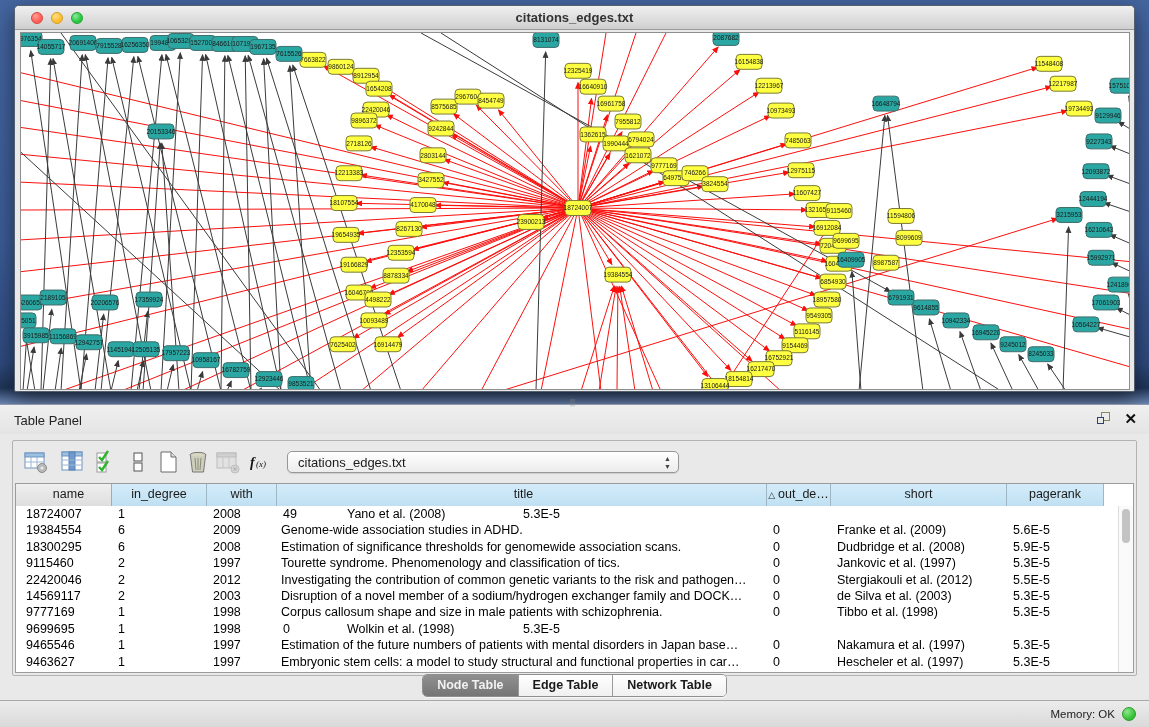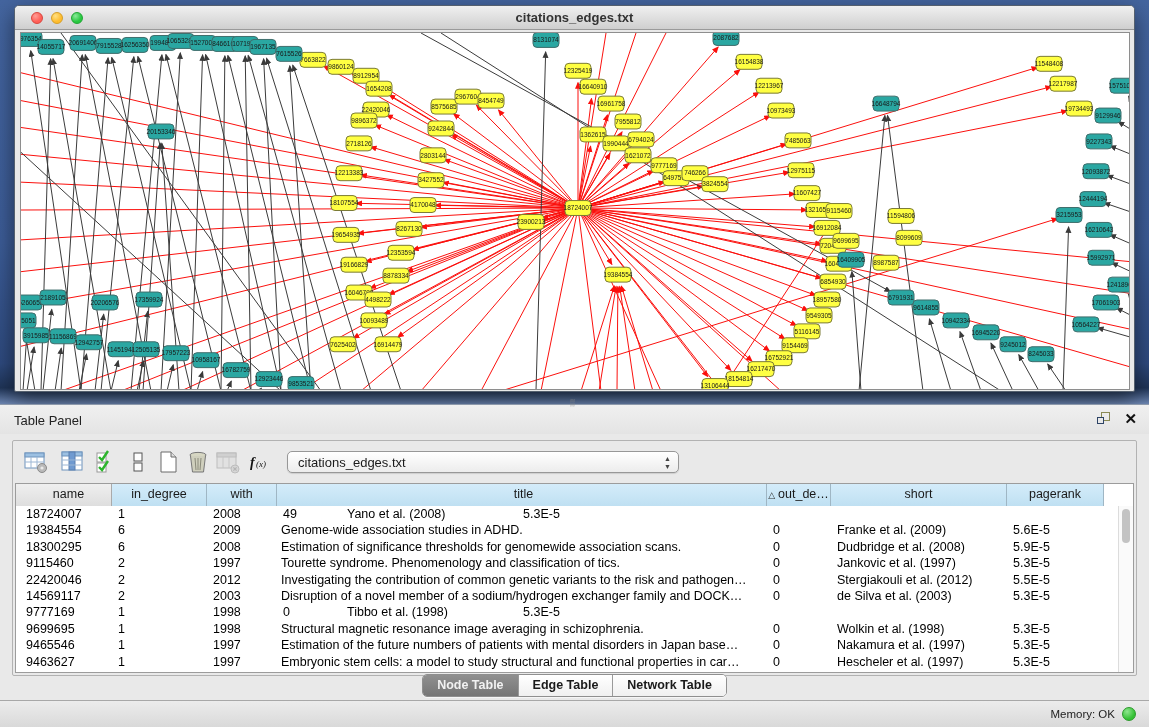--- a/index.html
+++ b/index.html
@@ -879,29 +879,29 @@
             <div class="td c2">2003</div>
             <div class="td c3">Disruption of a novel member of a sodium/hydrogen exchanger family and DOCK…</div>
             <div class="td c4">0</div>
             <div class="td c5">de Silva et al. (2003)</div>
             <div class="td c6">5.3E-5</div>
           </div>
           <div class="trow">
             <div class="td c0">9777169</div>
             <div class="td c1">1</div>
             <div class="td c2">1998</div>
+            <div class="td c3">Corpus callosum shape and size in male patients with schizophrenia.</div>
             <div class="td c4">0</div>
             <div class="td c5">Tibbo et al. (1998)</div>
             <div class="td c6">5.3E-5</div>
           </div>
           <div class="trow">
             <div class="td c0">9699695</div>
             <div class="td c1">1</div>
             <div class="td c2">1998</div>
-            <div class="td c3">Structural magnetic resonance image averaging in schizophrenia.</div>
             <div class="td c4">0</div>
             <div class="td c5">Wolkin et al. (1998)</div>
             <div class="td c6">5.3E-5</div>
           </div>
           <div class="trow">
             <div class="td c0">9465546</div>
             <div class="td c1">1</div>
             <div class="td c2">1997</div>
             <div class="td c3">Estimation of the future numbers of patients with mental disorders in Japan base…</div>
             <div class="td c4">0</div>

